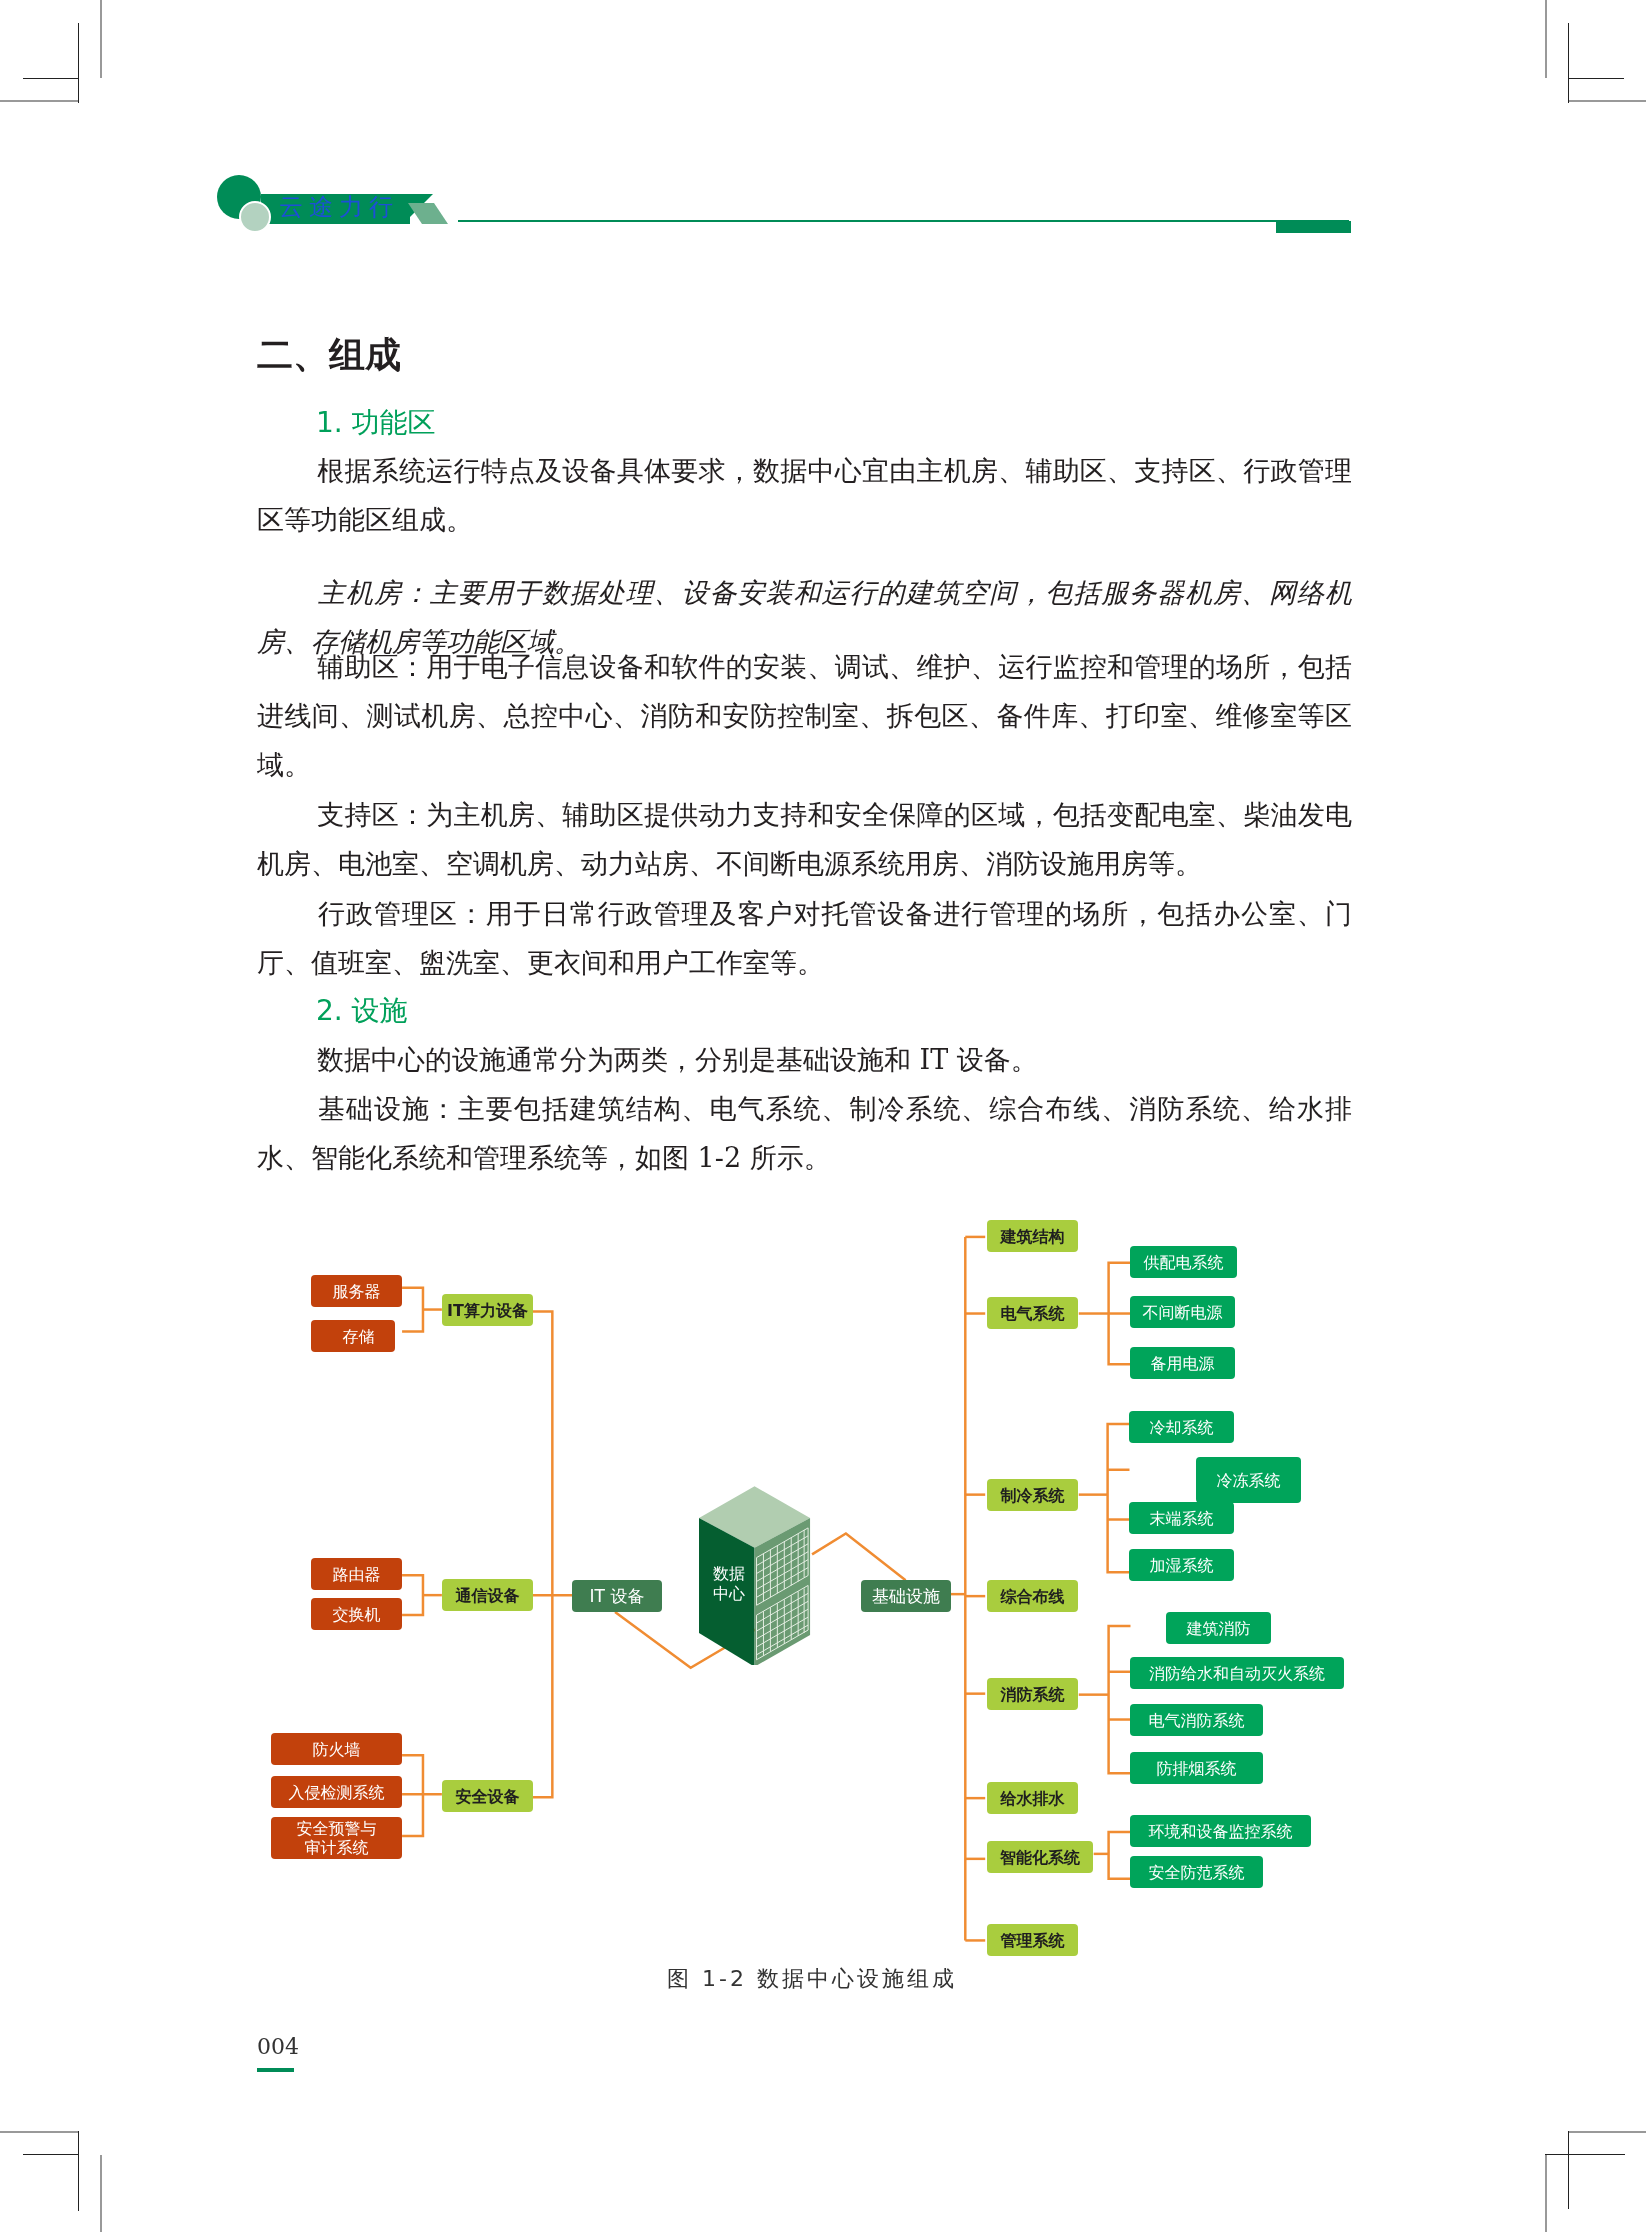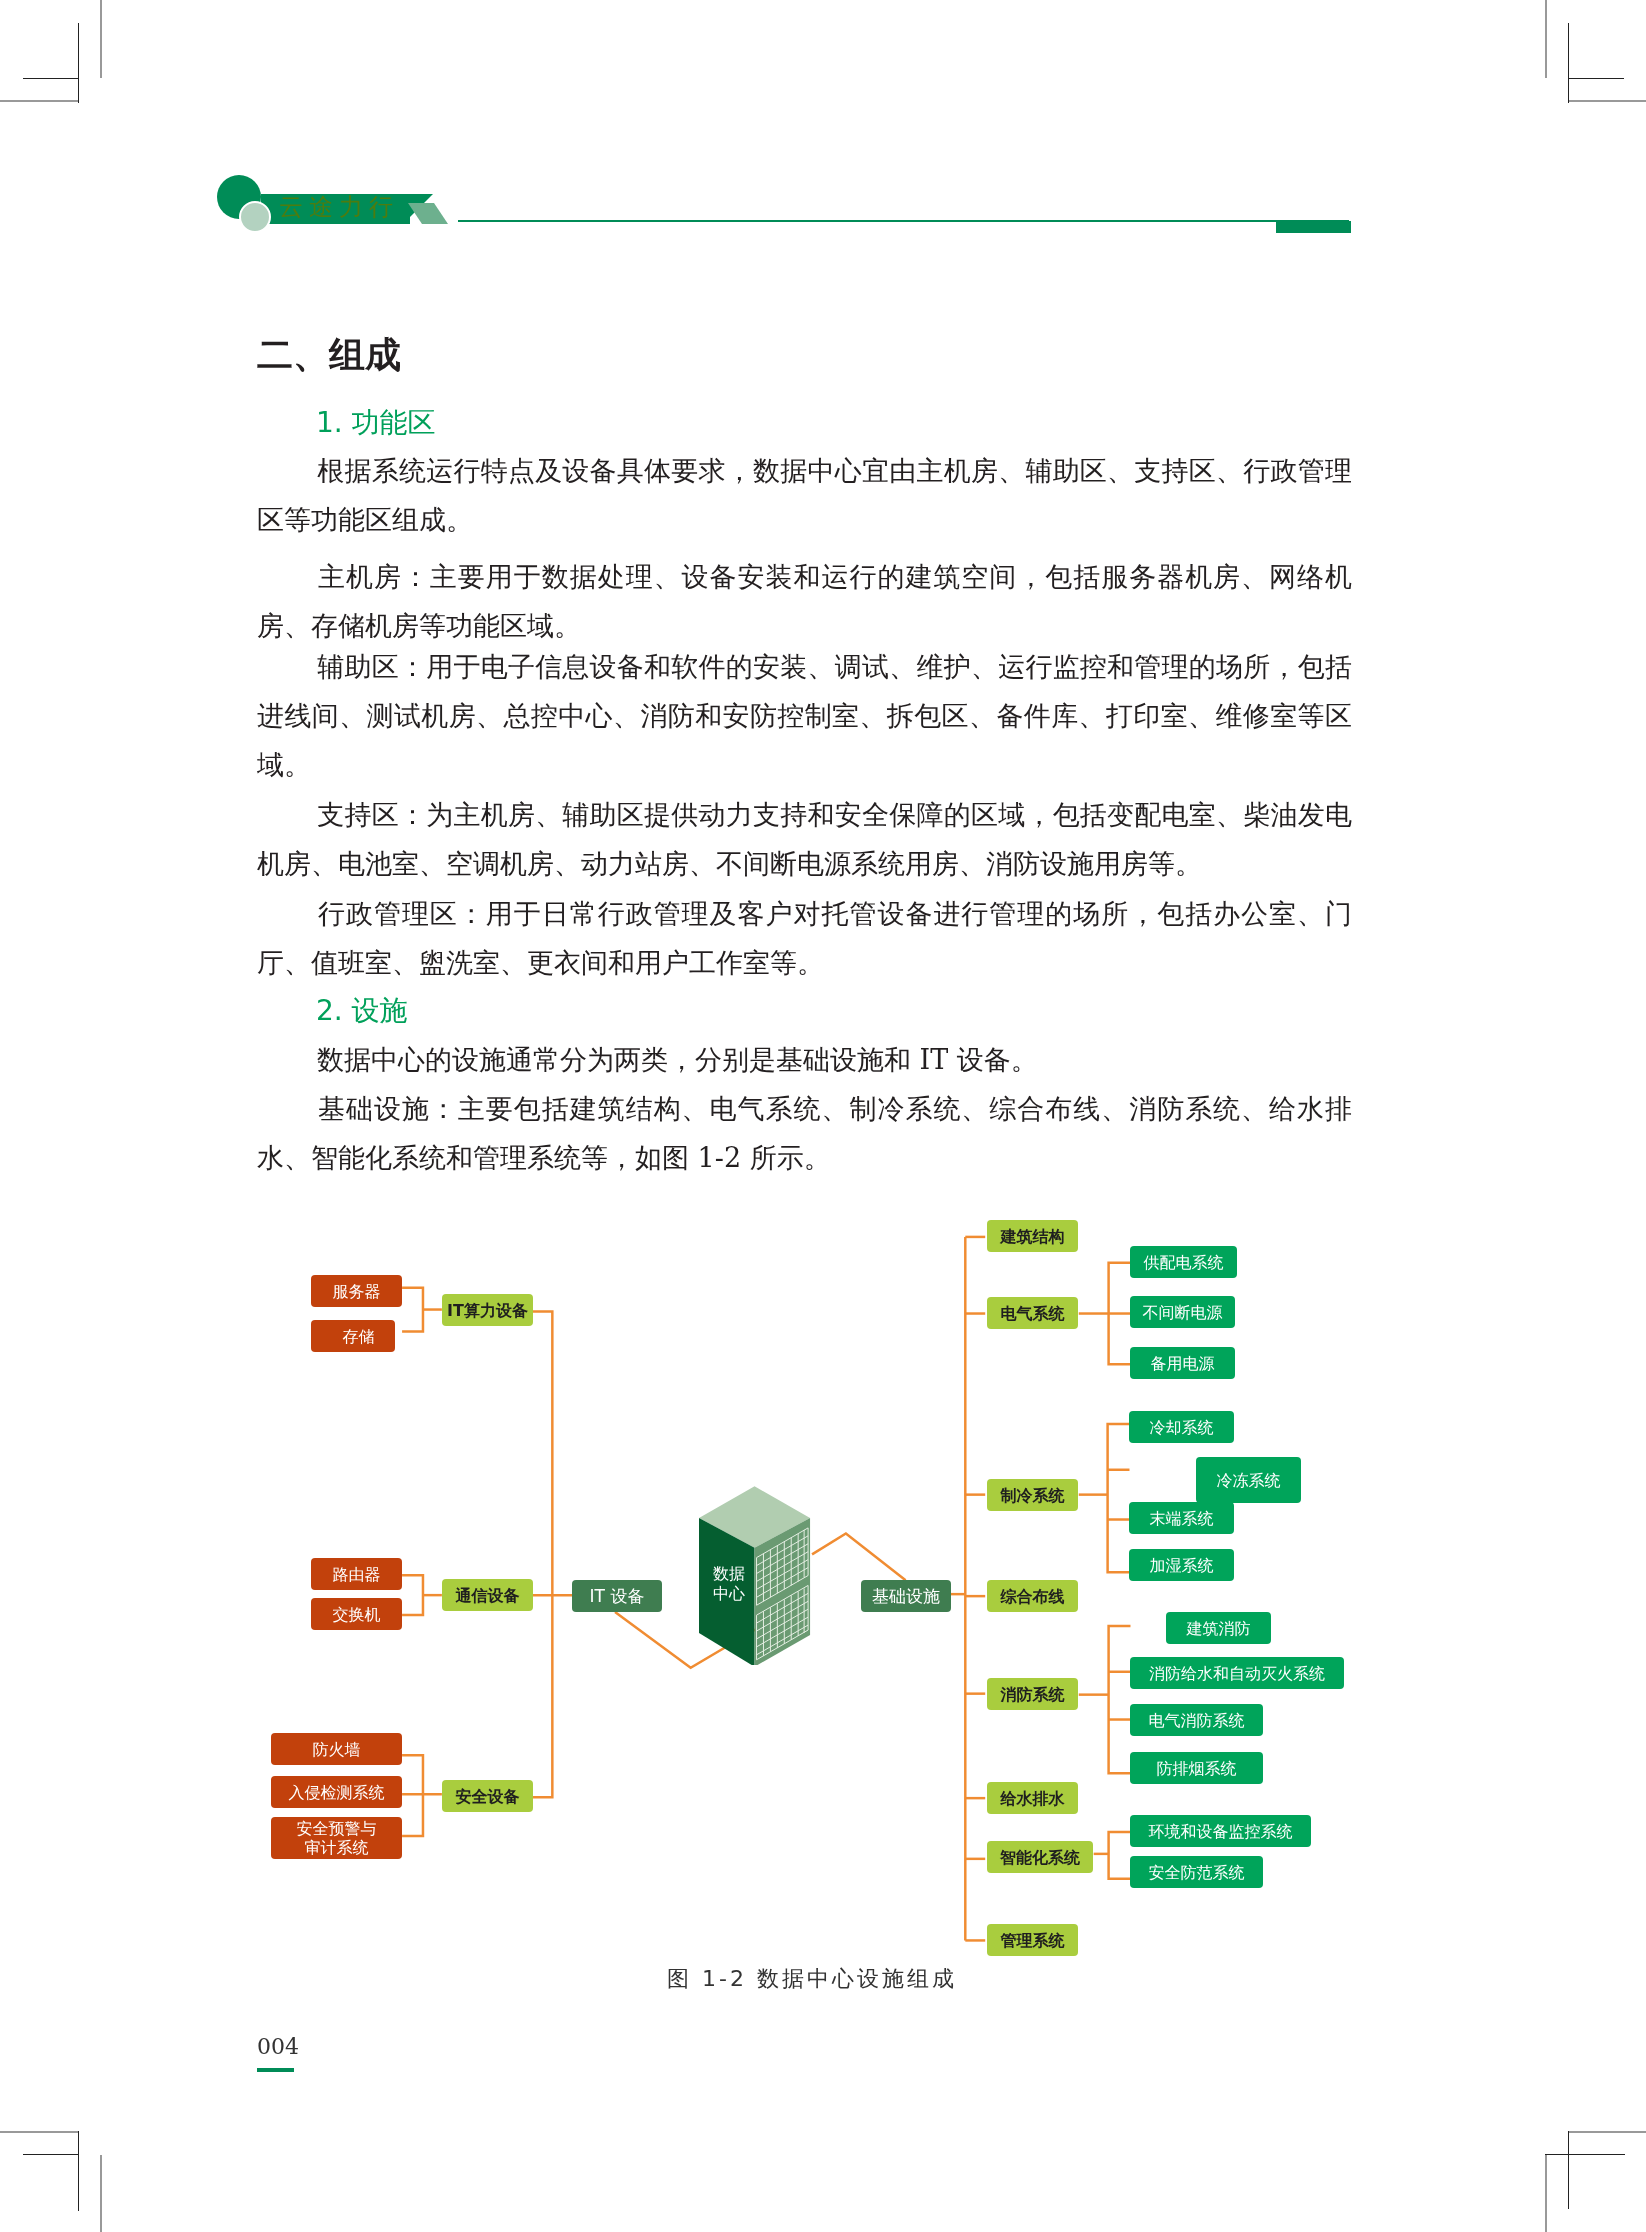--- a/index.html
+++ b/index.html
@@ -4,21 +4,21 @@
 <style>
   html, body { margin:0; padding:0; background:#ffffff; }
   body { width:1647px; height:2233px; position:relative; overflow:hidden; font-family:"DejaVu Serif","Liberation Serif",serif; color:#231f20; }
   .abs { position:absolute; }
   
   .cm { position:absolute; }
   .cm-dark { background:#222; }
   .cm-gray { background:#999; }
   
   .hdr-band { position:absolute; left:261px; top:194px; width:149px; height:30px; background:#008c57; }
-  .hdr-title { position:absolute; left:279px; top:191px; font-size:24px; color:#4d7c0f; letter-spacing:6px; font-family:"DejaVu Serif",serif; }
+  .hdr-title { position:absolute; left:279px; top:191px; font-size:24px; color:#1d4ed8; letter-spacing:6px; font-family:"DejaVu Serif",serif; }
   .hdr-line { position:absolute; left:458px; top:220px; width:891px; height:2px; background:#008c57; }
   .hdr-block { position:absolute; left:1276px; top:221px; width:75px; height:12px; background:#008c57; }
   .hdr-circle-big { position:absolute; left:217px; top:175px; width:44px; height:44px; border-radius:50%; background:#008c57; }
   .hdr-circle-small { position:absolute; left:239px; top:201px; width:28px; height:28px; border-radius:50%; background:#b3d2c0; border:2px solid #fff; }
   .hdr-slant1 { position:absolute; left:403px; top:194px; width:0; height:0; border-top:30px solid #008c57; border-right:30px solid transparent; }
   .hdr-slant2 { position:absolute; left:408px; top:203px; width:40px; height:21px; background:#6db08e; clip-path:polygon(0 0, 65% 0, 100% 100%, 35% 100%); }
   
   .h2 { position:absolute; left:257px; top:331px; font-size:36px; font-weight:bold; font-family:"DejaVu Sans",sans-serif; color:#231f20; }
   .h3 { position:absolute; left:316px; font-size:28px; color:#00a05a; font-family:"DejaVu Sans",sans-serif; }
   .para { position:absolute; left:257px; width:1095px; font-size:27px; line-height:49px; text-align:justify; color:#231f20; }
@@ -70,21 +70,21 @@
   <div class="hdr-circle-small"></div>
   <div class="hdr-title">云途力行</div>
   <div class="hdr-line"></div>
   <div class="hdr-block"></div>
 </div>
 
 <div class="h2">二、组成</div>
 
 <div class="h3" style="top:404px;">1. 功能区</div>
 <div class="para" style="top:446px;"><span class="ind"></span><span>根据系统运行特点及设备具体要求，数据中心宜由主机房、辅助区、支持区、行政管理区等功能区组成。</span></div>
-<div class="para" style="top:552px;"><span class="ind"></span><span>主机房：主要用于数据处理、设备安装和运行的建筑空间，包括服务器机房、网络机房、存储机房等功能区域。</span></div>
+<div class="para" style="top:568px;font-style:italic;"><span class="ind"></span><span>主机房：主要用于数据处理、设备安装和运行的建筑空间，包括服务器机房、网络机房、存储机房等功能区域。</span></div>
 <div class="para" style="top:642px;"><span class="ind"></span><span>辅助区：用于电子信息设备和软件的安装、调试、维护、运行监控和管理的场所，包括进线间、测试机房、总控中心、消防和安防控制室、拆包区、备件库、打印室、维修室等区域。</span></div>
 <div class="para" style="top:790px;"><span class="ind"></span><span>支持区：为主机房、辅助区提供动力支持和安全保障的区域，包括变配电室、柴油发电机房、电池室、空调机房、动力站房、不间断电源系统用房、消防设施用房等。</span></div>
 <div class="para" style="top:889px;"><span class="ind"></span><span>行政管理区：用于日常行政管理及客户对托管设备进行管理的场所，包括办公室、门厅、值班室、盥洗室、更衣间和用户工作室等。</span></div>
 
 <div class="h3" style="top:992px;">2. 设施</div>
 <div class="para" style="top:1035px;"><span class="ind"></span><span>数据中心的设施通常分为两类，分别是基础设施和 IT 设备。</span></div>
 <div class="para" style="top:1084px;"><span class="ind"></span><span>基础设施：主要包括建筑结构、电气系统、制冷系统、综合布线、消防系统、给水排水、智能化系统和管理系统等，如图 1-2 所示。</span></div>
 
 <div class="diagram">
   <svg width="1647" height="2233" style="position:absolute;left:0;top:0;" viewBox="0 0 1655 2244">

